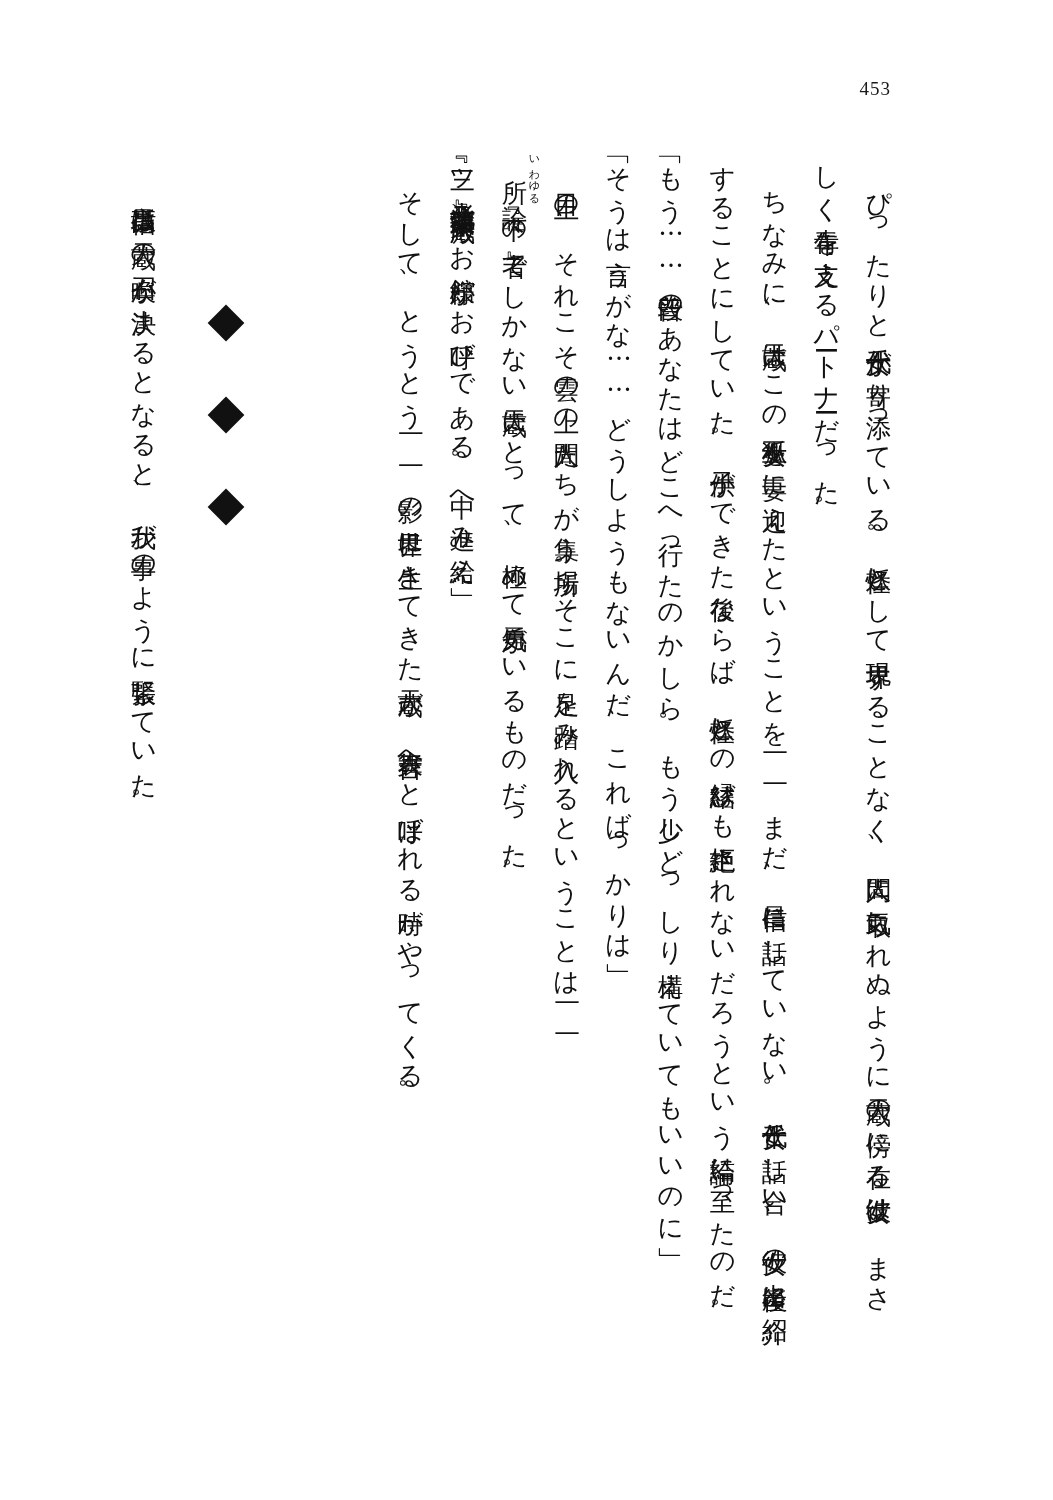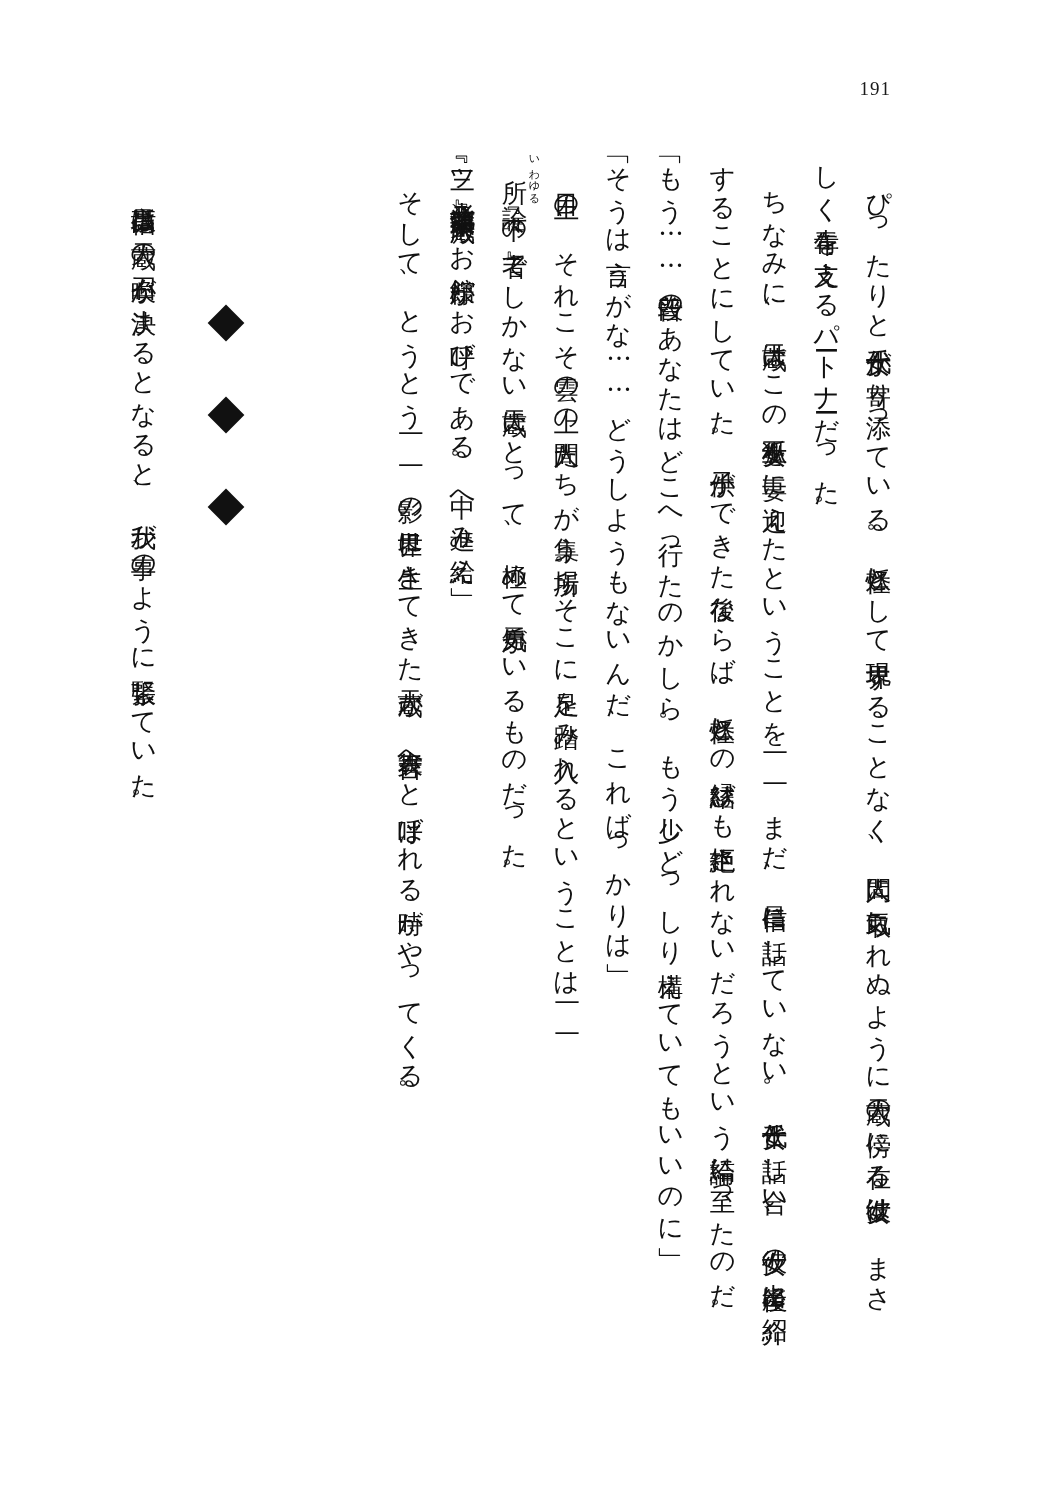--- a/index.html
+++ b/index.html
@@ -88,21 +88,21 @@
     font-size: 25.5px;
     line-height: 2.04;
     letter-spacing: 1.6px;
   }
 </style>
 </head>
 <body>
 
 <div class="page">
 
-  <div class="page-number">191</div>
+  <div class="page-number">453</div>
 
   <div class="body-text">
     <p class="indent1">ぴったりと千代女が寄り添っている。妖怪として現界することなく、人間に気取られぬように天蔵の傍に在る彼女は、まさしく青年を支えるパートナーだった。</p>
     <p class="indent1">ちなみに、天蔵はこの狐巫女を妻に迎えたということを——まだ、昌信に話していない。千代女と話し合い、彼女の出産後に紹介することにしていた。子供ができた後ならば、妖怪との縁結びも拒絶されないだろうという結論に至ったのだ。</p>
     <p>「もう……普段のあなたはどこへ行ったのかしら。もう少しどっしり構えていてもいいのに」</p>
     <p>「そうは言うがな……どうしようもないんだ、こればっかりは」</p>
     <p class="indent1">目上の、それこそ雲の上の人間たちが集う場所。そこに足を踏み入れるということは——</p>
     <p><span class="ruby-wrap"><ruby><span>所詮</span><rt>いわゆる</rt></ruby></span><span>『下々の者』</span><span>でしかない天蔵にとって、極めて勇気がいるものだった。</span></p>
     <p>『三ツ者』北信濃衆筆頭・天蔵殿、お館様がお呼びである。中へ進み給え」</p>
     <p class="indent1">そして、とうとう——影の世界に生きてきた天蔵が、表舞台へと呼ばれる時がやってくる。</p>

